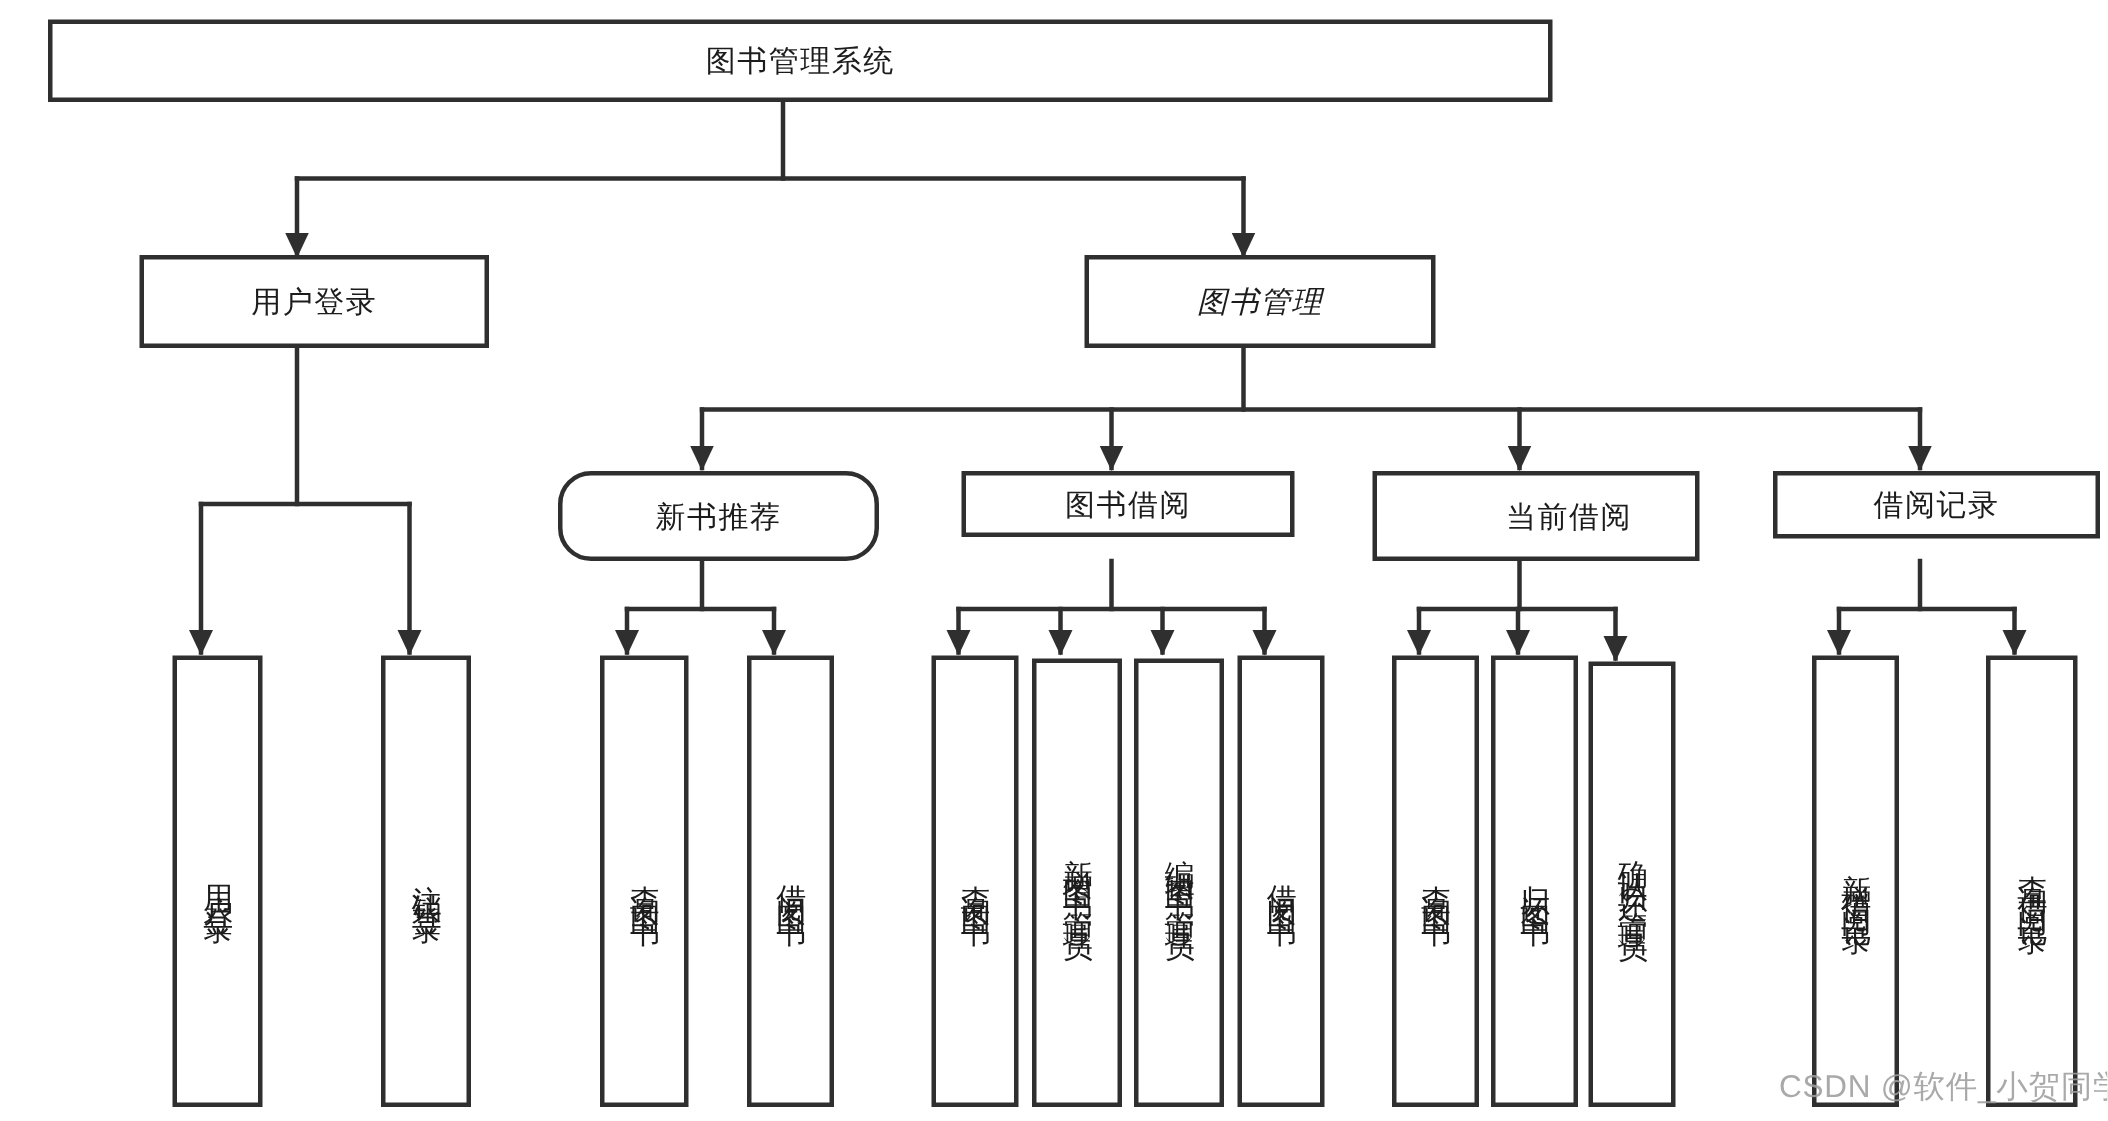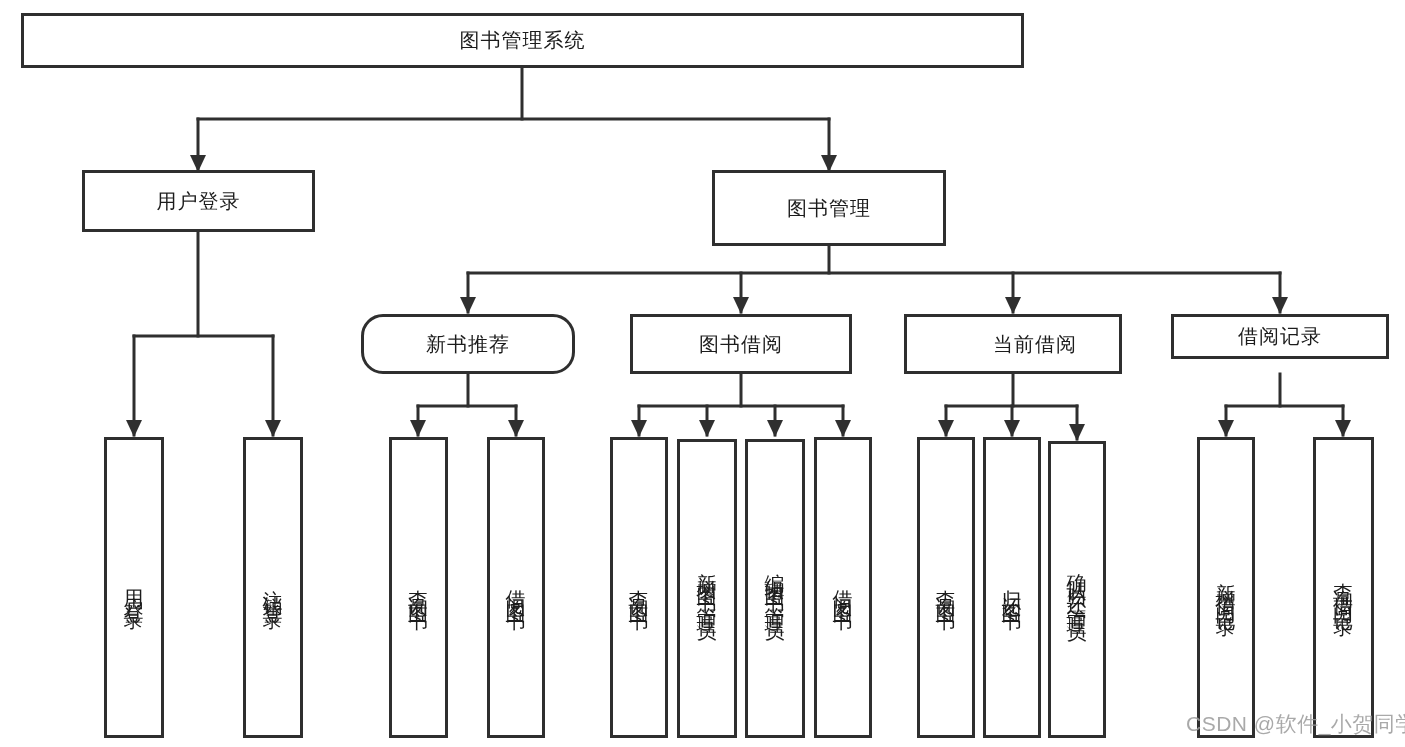--- a/index.html
+++ b/index.html
@@ -15,20 +15,21 @@
     position:absolute;
     box-sizing:border-box;
     border:3px solid #2f2f2f;
     background:#ffffff;
     display:flex;
     align-items:center;
     justify-content:center;
     color:#1c1c1c;
     font-size:20px;
     z-index:2;
+    margin-left:11px;
   }
   .h-node { letter-spacing:1px; }
   .vtext {
     writing-mode:vertical-rl;
     text-orientation:mixed;
     letter-spacing:7px;
     line-height:1.1;
   }
   .watermark {
     position:absolute;
@@ -96,28 +97,28 @@
     </g>
   </svg>
 
   <div class="node h-node" style="left:21px; top:13px; width:1003px; height:55px;">
     <span>图书管理系统</span>
   </div>
 
   <div class="node h-node" style="left:82px; top:170px; width:233px; height:62px;">
     <span>用户登录</span>
   </div>
-  <div class="node h-node" style="left:712px; top:170px; width:234px; height:76px;">
+  <div class="node h-node" style="left:712px; top:170px; width:234px; height:62px;font-style:italic;">
     <span>图书管理</span>
   </div>
 
   <div class="node h-node" style="left:361px; top:314px; width:214px; height:60px;border-radius:22px;">
     <span>新书推荐</span>
   </div>
-  <div class="node h-node" style="left:630px; top:314px; width:222px; height:60px;text-align:center;">
+  <div class="node h-node" style="left:630px; top:314px; width:222px; height:44px;text-align:center;">
     <span>图书借阅</span>
   </div>
   <div class="node h-node" style="left:904px; top:314px; width:218px; height:60px;padding-left:44px;">
     <span>当前借阅</span>
   </div>
   <div class="node h-node" style="left:1171px; top:314px; width:218px; height:45px;">
     <span>借阅记录</span>
   </div>
 
   <div class="node" style="left:104px; top:437px; width:60px; height:301px;">

